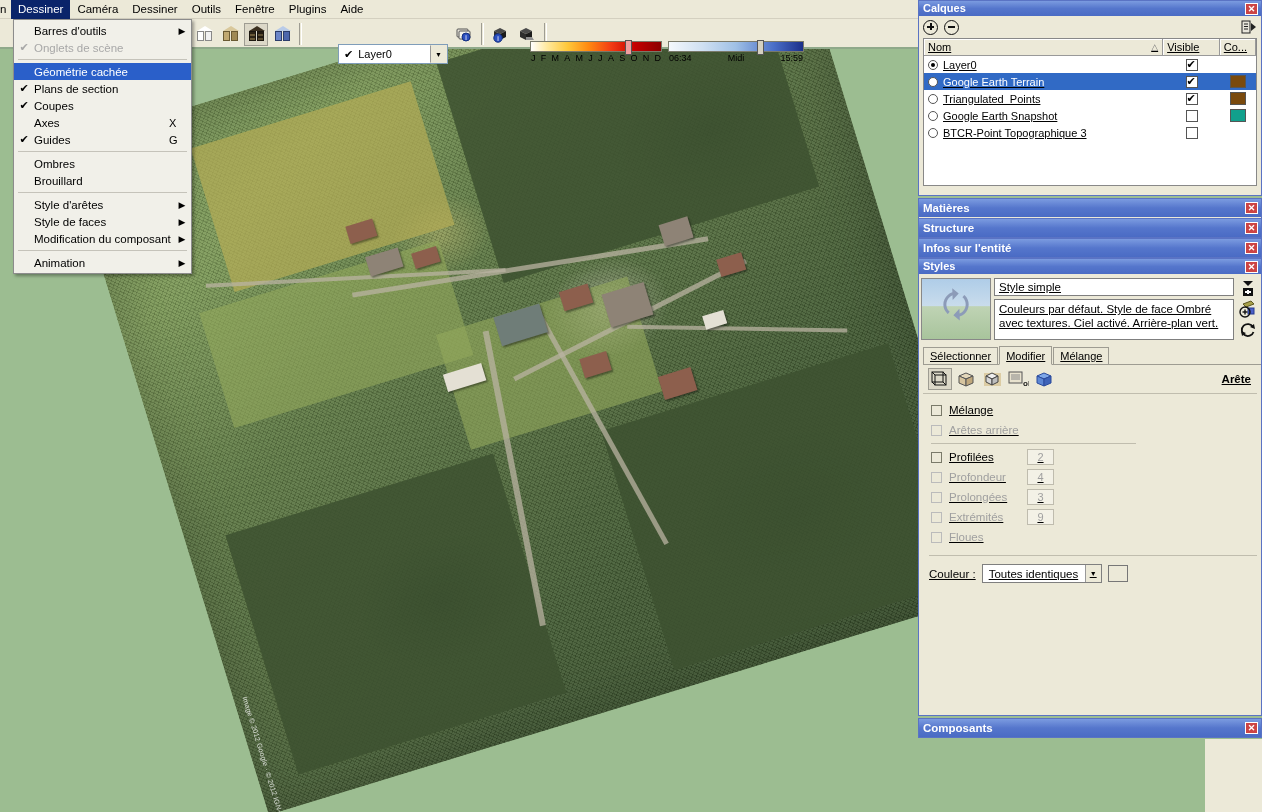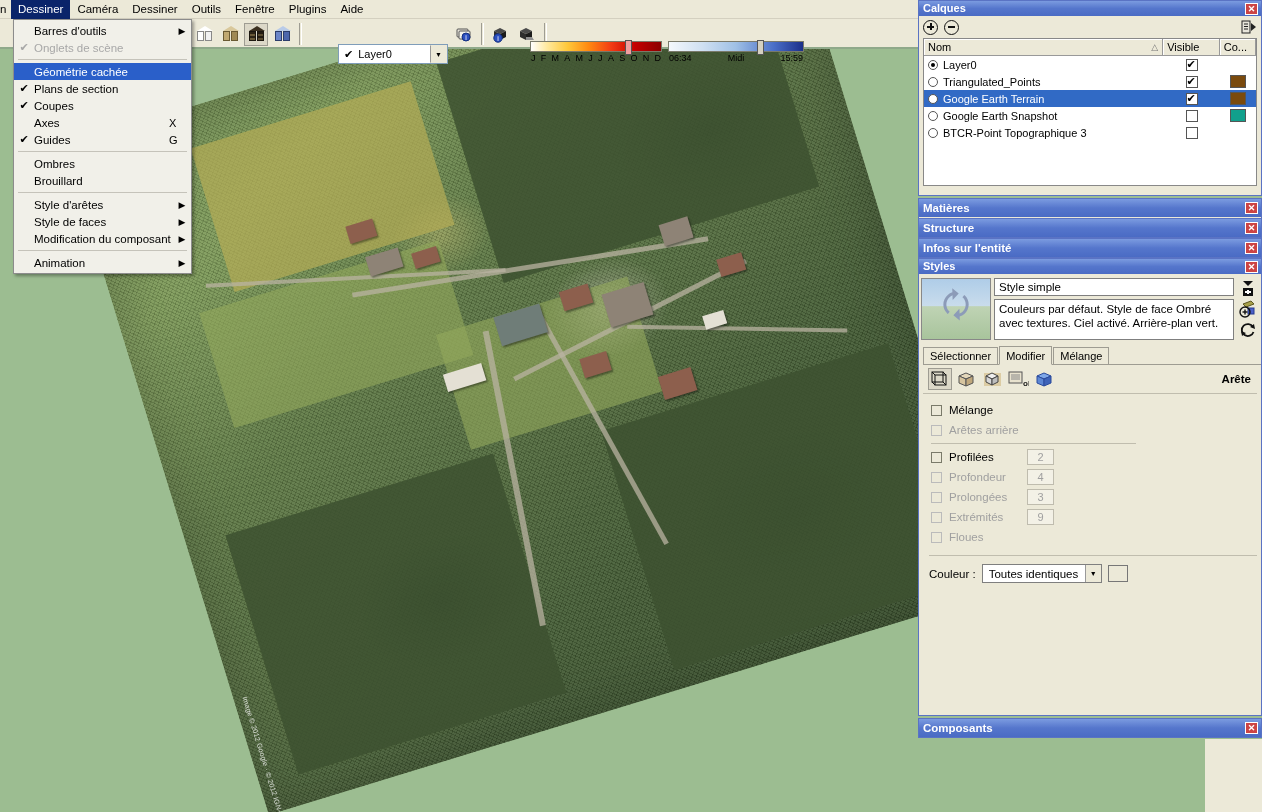--- a/index.html
+++ b/index.html
@@ -237,20 +237,21 @@
     color: #FFF;
     font-size: 9px;
     font-weight: bold;
     line-height: 10px;
     text-align: center;
     display: flex; align-items: center; justify-content: center;
   }
   .panel-body {
     background: #ECE9D8;
     padding: 3px;
+    text-decoration: underline;
   }
 
   
   #panel-calques { top: 0; height: 196px; }
   #calques-toolbar {
     height: 22px;
     display: flex;
     align-items: center;
     padding: 0 4px;
     justify-content: space-between;
@@ -735,37 +736,37 @@
             <div class="layer-name">
               <span class="radio on"></span>
               <span>Layer0</span>
             </div>
             <div class="layer-vis">
               <span class="cbox on"></span>
             </div>
             <div class="layer-col"></div>
           </div>
 
+          <div class="layer-row selected">
+            <div class="layer-name">
+              <span class="radio"></span>
+              <span>Google Earth Terrain</span>
+            </div>
+            <div class="layer-vis">
+              <span class="cbox on"></span>
+            </div>
+            <div class="layer-col">
+              <span class="swatch" style="background:#7A4A0D;"></span>
+            </div>
+          </div>
+
           <div class="layer-row">
             <div class="layer-name">
               <span class="radio"></span>
               <span>Triangulated_Points</span>
-            </div>
-            <div class="layer-vis">
-              <span class="cbox on"></span>
-            </div>
-            <div class="layer-col">
-              <span class="swatch" style="background:#7A4A0D;"></span>
-            </div>
-          </div>
-
-          <div class="layer-row selected">
-            <div class="layer-name">
-              <span class="radio"></span>
-              <span>Google Earth Terrain</span>
             </div>
             <div class="layer-vis">
               <span class="cbox on"></span>
             </div>
             <div class="layer-col">
               <span class="swatch" style="background:#7A4A0D;"></span>
             </div>
           </div>
 
           <div class="layer-row">

